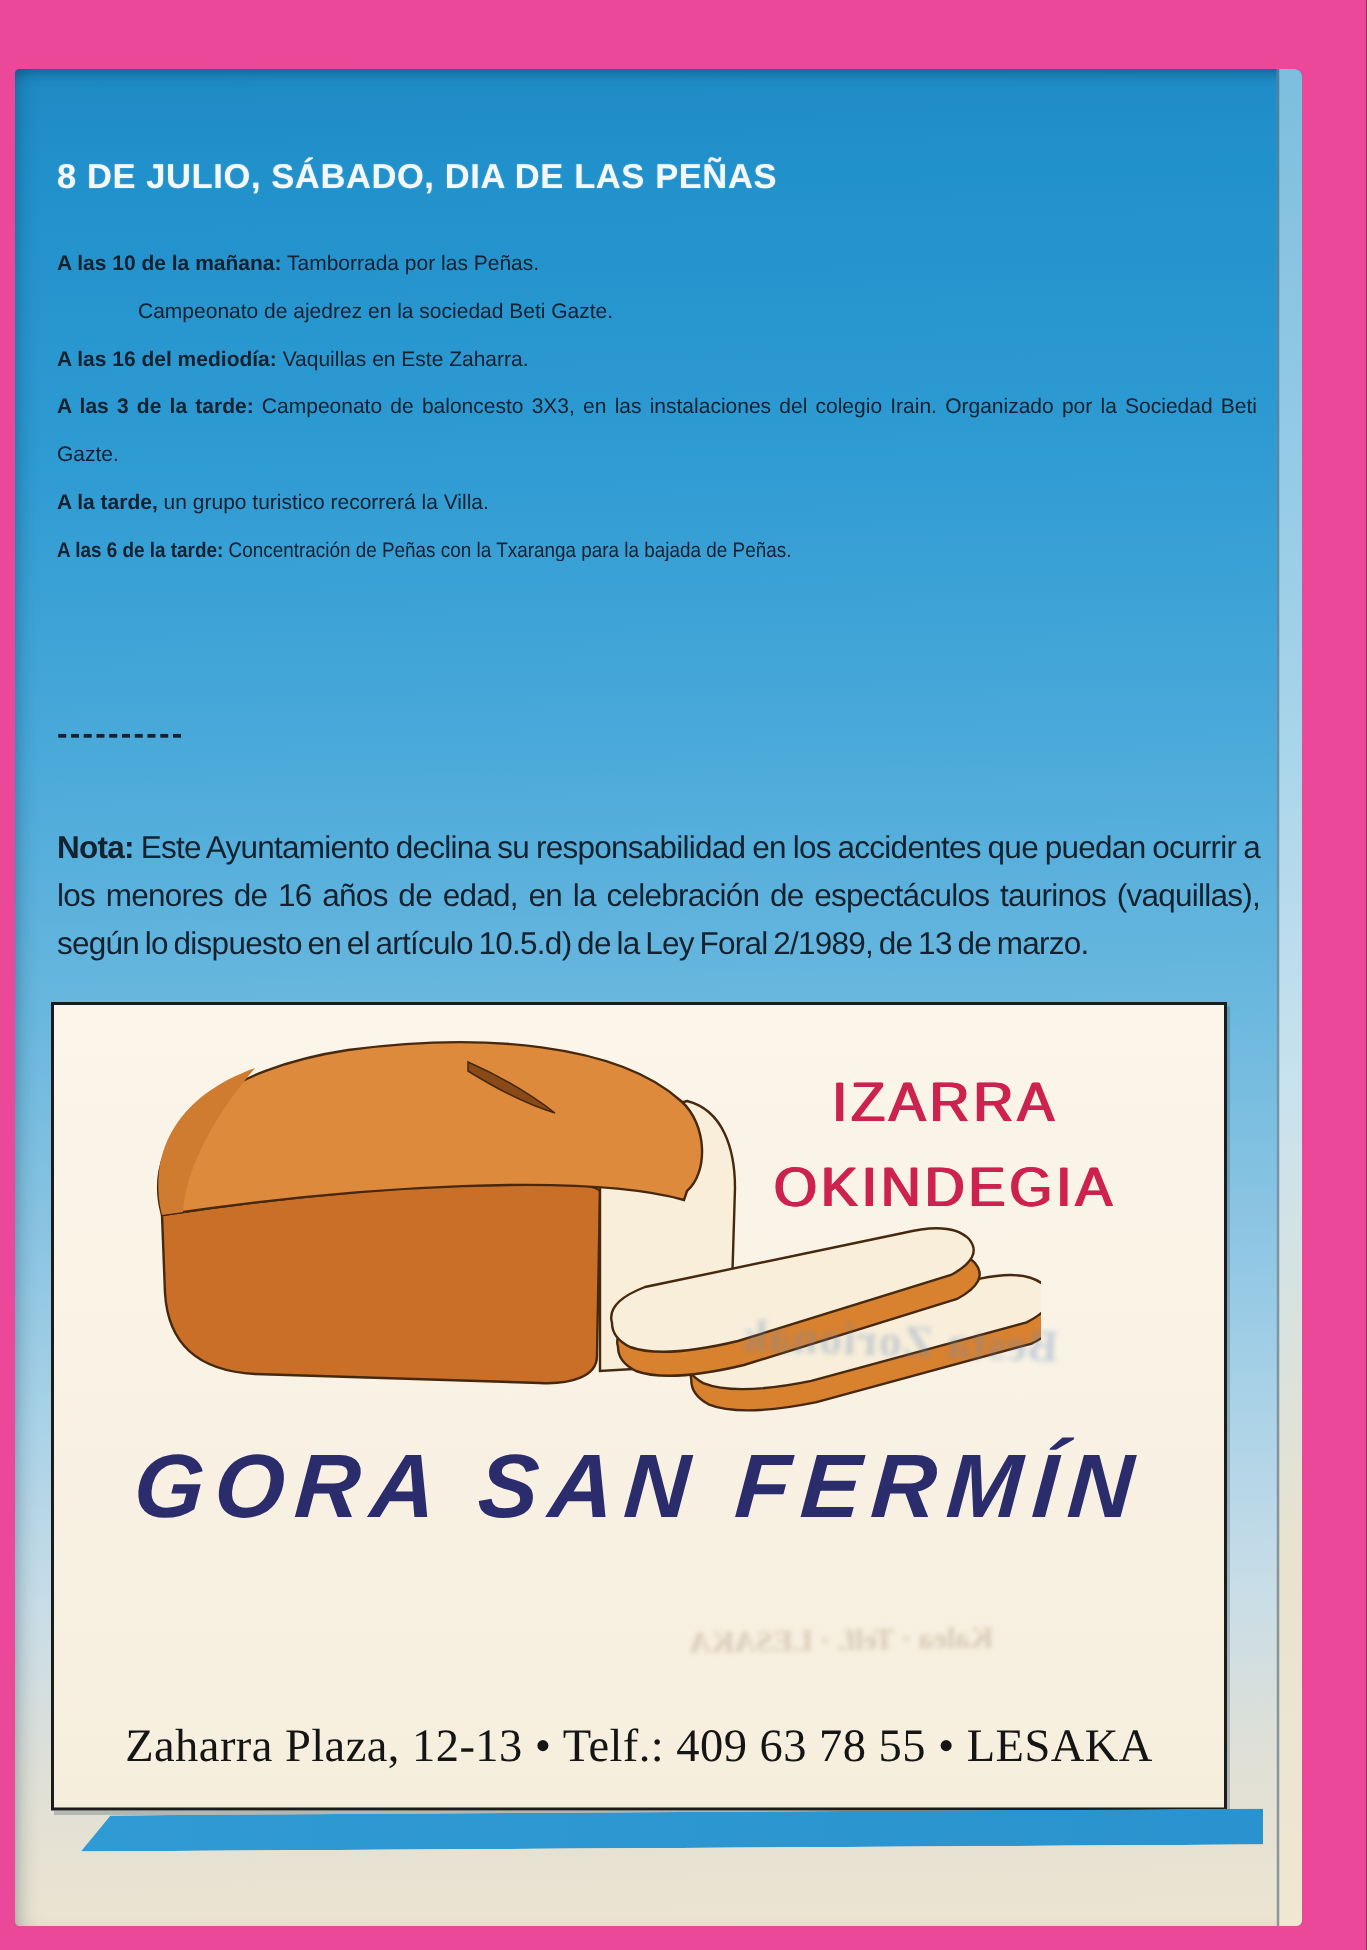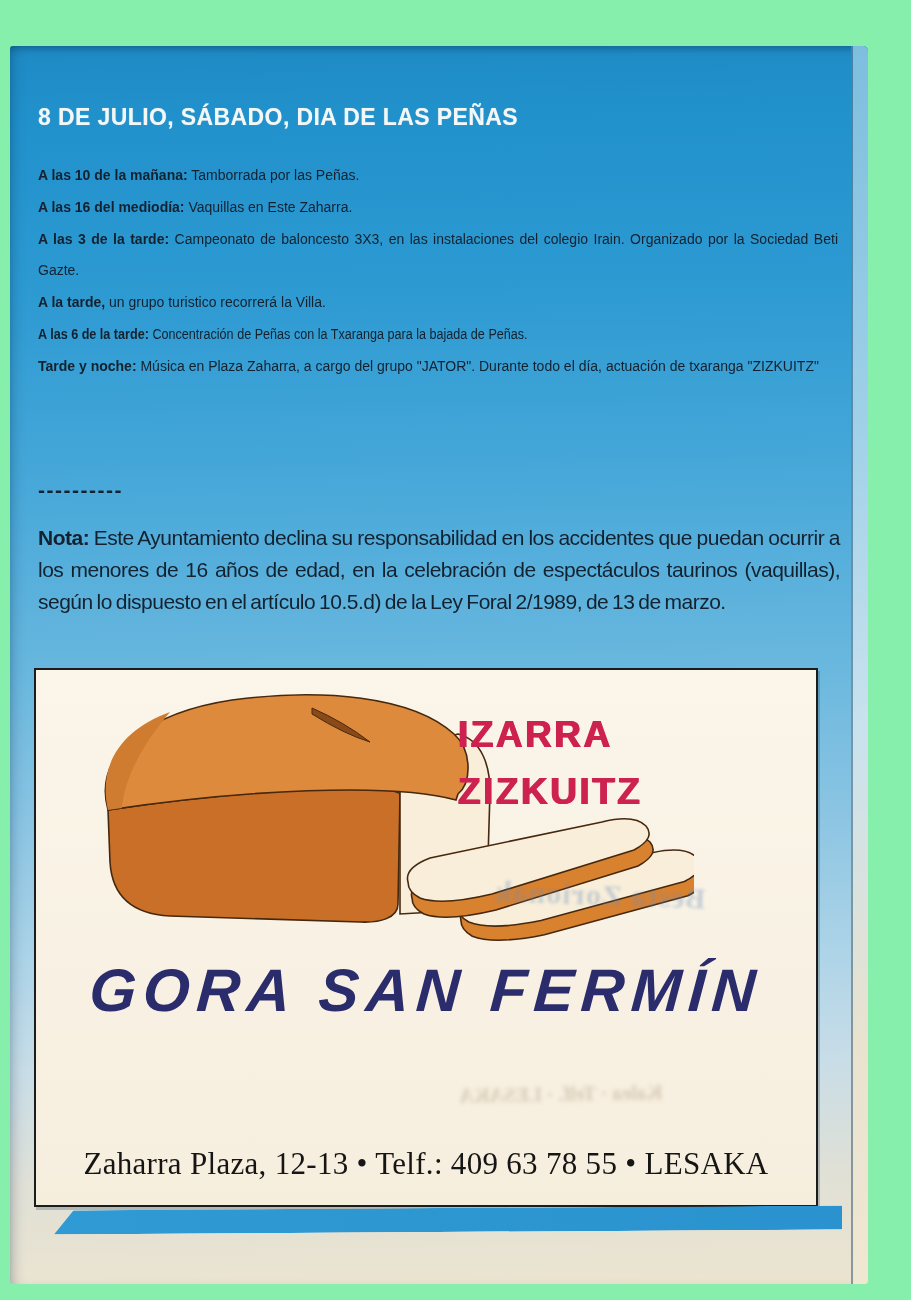--- a/index.html
+++ b/index.html
@@ -1,18 +1,18 @@
 <!DOCTYPE html>
 <html><head>
 <meta charset="utf-8">
 <style>
   html,body { margin:0; padding:0; }
   body { width:911px; height:1300px; background:#050505; font-family:"Liberation Sans", sans-serif; }
 
-  .scan { position:relative; width:911px; height:1300px; background:#86efac; overflow:hidden; }
+  .scan { position:relative; width:911px; height:1300px; background:#ec4899; overflow:hidden; }
 
   .page {
     position:absolute; left:10px; top:46px; width:858px; height:1238px;
     border-radius:3px 5px 4px 3px;
     background:linear-gradient(179deg,
       #1e8ac4 0%, #2191cc 6%, #2d9ad2 20%, #47a8d9 35%,
       #68b7de 50%, #8ac4e2 62%, #a9d2e7 72%, #c8dde7 82%,
       #e0e0d6 91%, #ece4d0 100%);
     box-shadow: inset 10px 0 14px -9px rgba(0,40,70,.35), inset 0 8px 10px -7px rgba(0,30,60,.45);
   }
@@ -39,38 +39,38 @@
   .indent { padding-left:54px; }
   .justify { text-align:justify; }
   .tight { white-space:nowrap; transform:scaleX(.9); transform-origin:0 50%; }
 
   .divider {
     position:absolute; left:28px; top:432px;
     font-size:21px; font-weight:700; letter-spacing:1.5px; color:#14212f;
   }
 
   .note {
-    position:absolute; left:28px; top:476px; width:802px; margin:0;
+    position:absolute; left:28px; top:504px; width:802px; margin:0;
     font-size:21px; line-height:31.8px; color:#14212f;
     text-align:justify; letter-spacing:-0.5px; word-spacing:-1.5px;
   }
   .note b { font-weight:700; }
 
   .ad {
     position:absolute; left:24px; top:622px; width:780px; height:535px;
     background:linear-gradient(180deg,#fbf5ea 0%, #f8f1e3 60%, #f6eedd 100%);
     border:2px solid #1c1c1c;
     box-shadow: 2px 3px 0 rgba(30,60,80,.25);
   }
 
   .bread-svg { position:absolute; left:26px; top:12px; width:632px; height:286px; }
 
   .brand {
-    position:absolute; right:14px; top:36px; width:344px; 
-    color:#cd2250; font-weight:700; font-size:37px; letter-spacing:2.5px; line-height:57px;
+    position:absolute; right:14px; top:36px; width:344px; text-align:center;
+    color:#cd2250; font-weight:400; font-size:37px; letter-spacing:2.5px; line-height:57px;
     text-shadow:.7px 0 0 currentColor, -.7px 0 0 currentColor;
   }
 
   .ghost-top {
     position:absolute; right:110px; top:208px;
     transform:scaleX(-1) rotate(-2deg);
     font-family:"Liberation Serif", serif; font-weight:700; font-size:30px; letter-spacing:1px;
     color:rgba(105,140,185,.35); filter:blur(1.6px);
   }
 
@@ -102,25 +102,25 @@
 </head>
 <body>
 
 <div class="scan">
   <div class="page">
 
     <div class="heading">8 DE JULIO, SÁBADO, DIA DE LAS PEÑAS</div>
 
     <div class="schedule">
       <p class="sline"><b>A las 10 de la mañana:</b><span> Tamborrada por las Peñas.</span></p>
+      <p class="sline indent"><b></b><span>Campeonato de ajedrez en la sociedad Beti Gazte.</span></p>
       <p class="sline"><b>A las 16 del mediodía:</b><span> Vaquillas en Este Zaharra.</span></p>
       <p class="sline justify"><b>A las 3 de la tarde:</b><span> Campeonato de baloncesto 3X3, en las instalaciones del colegio Irain. Organizado por la Sociedad Beti Gazte.</span></p>
       <p class="sline"><b>A la tarde,</b><span> un grupo turistico recorrerá la Villa.</span></p>
       <p class="sline tight"><b>A las 6 de la tarde:</b><span> Concentración de Peñas con la Txaranga para la bajada de Peñas.</span></p>
-      <p class="sline justify"><b>Tarde y noche:</b><span> Música en Plaza Zaharra, a cargo del grupo "JATOR". Durante todo el día, actuación de txaranga "ZIZKUITZ"</span></p>
     </div>
 
     <div class="divider">----------</div>
 
     <p class="note"><b>Nota:</b><span> Este Ayuntamiento declina su responsabilidad en los accidentes que puedan ocurrir a los menores de 16 años de edad, en la celebración de espectáculos taurinos (vaquillas), según lo dispuesto en el artículo 10.5.d) de la Ley Foral 2/1989, de 13 de marzo.</span></p>
 
     <div class="ad">
 
       <svg class="bread-svg" viewBox="0 0 632 286" aria-hidden="true">
 
@@ -140,21 +140,21 @@
         </g>
 
         <g>
           <path d="M350,216 Q346,202 372,192 L544,156 Q576,148 588,160 Q598,172 576,184 L434,228 Q384,240 362,232 Q350,226 350,216 Z" fill="#d8812f" stroke="#46280e" stroke-width="1.6"></path>
           <path d="M346,200 Q342,186 368,176 L540,140 Q572,132 584,144 Q594,156 572,168 L430,212 Q380,224 358,216 Q346,210 346,200 Z" fill="#f8eeda" stroke="#46280e" stroke-width="1.6"></path>
         </g>
       </svg>
 
       <div class="brand">
         <div>IZARRA</div>
-        <div>ZIZKUITZ</div>
+        <div>OKINDEGIA</div>
       </div>
 
       <div class="ghost-top">Besta Zorionak</div>
 
       <div class="slogan">GORA SAN FERMÍN</div>
 
       <div class="ghost-bottom">Kalea · Telf. · LESAKA</div>
 
       <div class="address">Zaharra Plaza, 12-13 • Telf.: 409 63 78 55 • LESAKA</div>
     </div>

